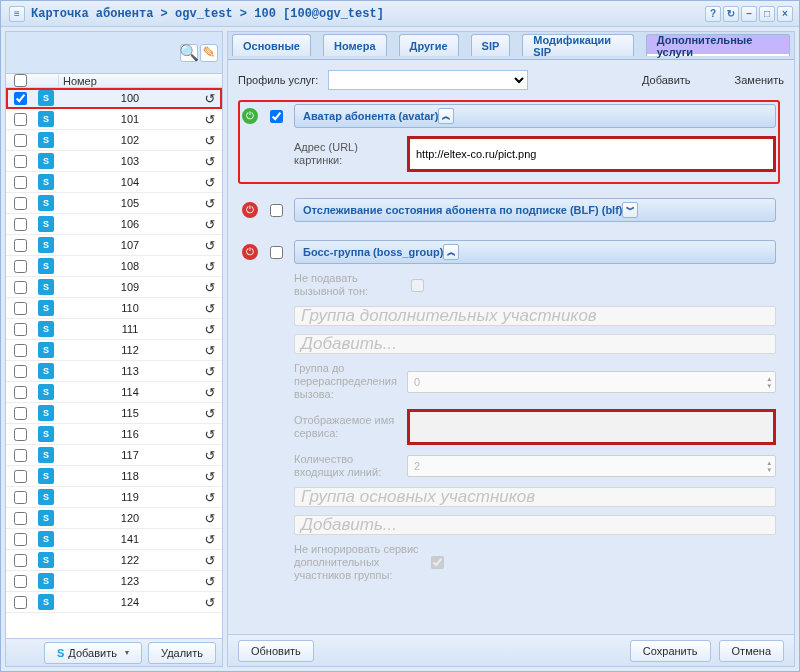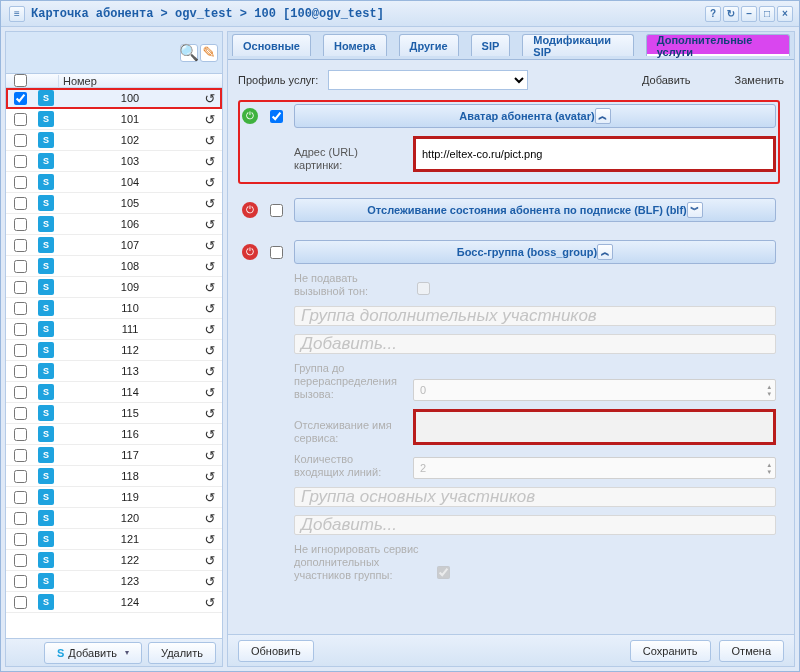--- a/index.html
+++ b/index.html
@@ -25,37 +25,37 @@
   .row .rico{width:24px;display:flex;justify-content:center;align-items:center;}
   .row .sip-icon{width:16px;height:16px;background:#1ea3df;border-radius:2px;display:flex;align-items:center;justify-content:center;color:#fff;font-size:9px;font-weight:bold;}
   .row .rnum{flex:1;padding-left:4px;text-align:center;}
   .row .ract{width:24px;display:flex;justify-content:center;align-items:center;color:#333;font-size:13px;}
   .left-foot{height:28px;border-top:1px solid #b5cbe7;background:linear-gradient(#e8f0fb,#d5e4f5);display:flex;align-items:center;justify-content:flex-end;gap:6px;padding:0 6px;}
   .btn{height:22px;padding:0 12px;border:1px solid #a9c3e4;border-radius:3px;background:linear-gradient(#fdfeff,#e4eefb);font-size:11px;color:#2a2a2a;display:inline-flex;align-items:center;gap:4px;cursor:pointer;}
   .btn.split::after{content:"▾";font-size:8px;margin-left:4px;color:#557;}
   .rightcol{flex:1;display:flex;flex-direction:column;border:1px solid #b5cbe7;background:#dfe9f7;}
   .tabs{height:28px;display:flex;align-items:flex-start;gap:12px;padding:2px 4px 0;background:#cfe0f4;border-bottom:1px solid #9fb9db;}
   .tab{height:22px;padding:0 10px;border:1px solid #9fb9db;border-bottom:none;border-radius:3px 3px 0 0;background:linear-gradient(#f3f8ff,#dde9f8);font-size:11px;color:#1d5ea8;font-weight:bold;display:flex;align-items:center;cursor:pointer;}
-  .tab.active{background:#d946ef;color:#143f7a;box-shadow:inset 0 -2px 0 #fff;}
+  .tab.active{background:#c4b5fd;color:#143f7a;box-shadow:inset 0 -2px 0 #fff;}
   .tabpanel{flex:1;background:#dfe9f7;padding:10px;overflow:hidden;display:flex;flex-direction:column;}
   .profile-row{display:flex;align-items:center;gap:10px;font-size:11px;color:#333;margin-bottom:10px;}
   .profile-row select{flex:0 0 200px;height:20px;border:1px solid #a9c3e4;background:#fff;font-size:11px;}
   .link{color:#333;cursor:pointer;font-size:11px;}
   .services{flex:1;overflow:auto;padding-right:4px;}
   .svc-block{border:2px solid transparent;border-radius:3px;margin-bottom:10px;padding:2px;}
   .svc-block.hl{border-color:#e42020;}
   .svc-head{display:flex;align-items:center;gap:8px;}
   .pwr{width:16px;height:16px;border-radius:8px;display:flex;align-items:center;justify-content:center;font-size:10px;color:#fff;}
   .pwr.green{background:#3fb23f;}
   .pwr.red{background:#d83434;}
   .svc-chk{width:14px;height:14px;}
-  .svc-title-bar{flex:1;height:24px;border:1px solid #9cb4d8;border-radius:3px;background:linear-gradient(#e6f0fc,#c6dbf4);display:flex;align-items:center;padding:0 8px;font-size:11px;color:#1d5ea8;font-weight:bold;justify-content:center;}
+  .svc-title-bar{flex:1;height:24px;border:1px solid #9cb4d8;border-radius:3px;background:linear-gradient(#e6f0fc,#c6dbf4);display:flex;align-items:center;padding:0 8px;font-size:11px;color:#1d5ea8;font-weight:bold;justify-content:flex-start;}
   .collapse-btn{width:16px;height:16px;border:1px solid #9cb4d8;border-radius:2px;background:linear-gradient(#fdfeff,#e4eefb);display:flex;align-items:center;justify-content:center;font-size:9px;color:#2f5f9e;cursor:pointer;}
   .svc-body{margin:8px 0 0 52px;font-size:11px;color:#555;}
-  .svc-body .frow{display:flex;align-items:flex-end;gap:9px;margin-bottom:8px;margin-top:8px;}
+  .svc-body .frow{display:flex;align-items:center;gap:3px;margin-bottom:8px;margin-top:8px;}
   .svc-body .frow.disabled{color:#b0b0b0;}
   .svc-body .flabel{width:110px;line-height:13px;}
   .svc-body input[type=text]{flex:1;height:36px;border:3px solid #b91c1c;background:#fff;font-size:11px;padding:0 6px;}
   .svc-body input[type=text]:disabled{background:#f2f2f2;color:#bbb;}
   .ghost-field{flex:1;height:20px;border:1px solid #d8d8d8;background:#f7f7f7;color:#c4c4c4;font-size:17px;padding:2px 6px;border-radius:2px;display:flex;align-items:center;font-style:italic;}
   .spinner{flex:1;height:22px;border:1px solid #d0d0d0;background:#fafafa;display:flex;align-items:center;padding:0 6px;color:#bbb;border-radius:2px;font-size:11px;position:relative;}
   .spinner::after{content:"▴\A▾";white-space:pre;position:absolute;right:4px;font-size:7px;line-height:7px;color:#999;}
   .footer-bar{height:32px;border-top:1px solid #b5cbe7;background:linear-gradient(#e8f0fb,#d5e4f5);display:flex;align-items:center;padding:0 10px;gap:8px;}
   .footer-bar .spacer{flex:1;}
   input[type=checkbox]{width:13px;height:13px;}
@@ -301,21 +301,21 @@
             <div class="rnum">120</div>
             <div class="ract">↺</div>
           </div>
           <div class="row">
             <div class="rchk">
               <input type="checkbox" style="">
             </div>
             <div class="rico">
               <span class="sip-icon">S</span>
             </div>
-            <div class="rnum">121</div>
+            <div class="rnum">141</div>
             <div class="ract">↺</div>
           </div>
           <div class="row">
             <div class="rchk">
               <input type="checkbox" style="">
             </div>
             <div class="rico">
               <span class="sip-icon">S</span>
             </div>
             <div class="rnum">122</div>
@@ -418,21 +418,21 @@
                   <div class="ghost-field">Группа дополнительных участников</div>
                 </div>
               <div class="frow disabled">
                   <div class="ghost-field">Добавить...</div>
                 </div>
               <div class="frow disabled">
                 <div class="flabel">Группа до перераспределения вызова:</div>
                 <div class="spinner">0</div>
               </div>
               <div class="frow disabled">
-                <div class="flabel">Отслеживание имя сервиса:</div>
+                <div class="flabel">Отображаемое имя сервиса:</div>
                 <input type="text" disabled="" style="">
               </div>
               <div class="frow disabled">
                 <div class="flabel">Количество входящих линий:</div>
                 <div class="spinner">2</div>
               </div>
               <div class="frow disabled">
                   <div class="ghost-field">Группа основных участников</div>
                 </div>
               <div class="frow disabled">

